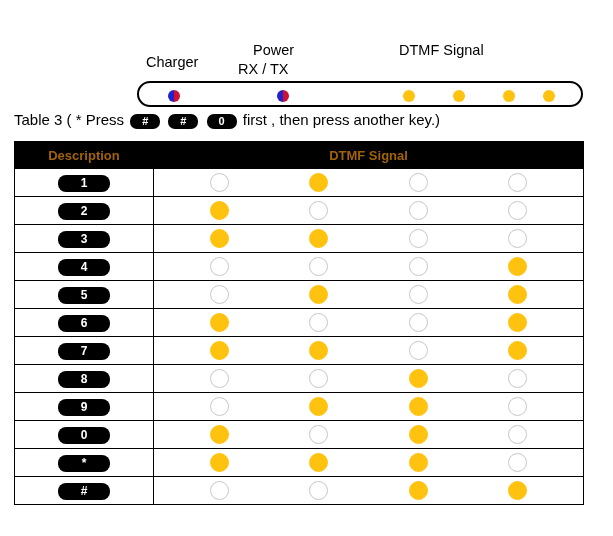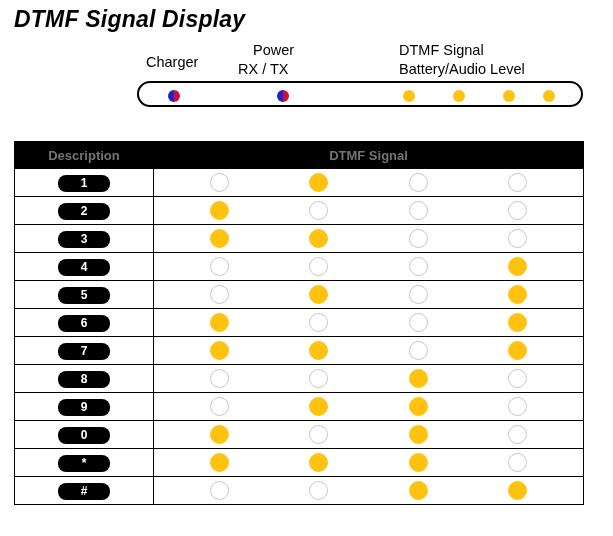--- a/index.html
+++ b/index.html
@@ -104,21 +104,21 @@
     border-collapse: collapse;
     table-layout: fixed;
   }
   #tbl td, #tbl th {
     border: 1px solid #000000;
     padding: 0;
     margin: 0;
   }
   #tbl thead th {
     background: #000000;
-    color: #737373;
+    color: #a16207;
     font-size: 13px;
     font-weight: bold;
     height: 26px;
     border-color: #000000;
   }
   th.col-desc { width: 138px; }
   .row-desc {
     text-align: center;
     height: 27px;
     background: #ffffff;
@@ -149,37 +149,42 @@
     box-sizing: border-box;
   }
   .dot.on  { background: #ffc20e; border: 1px solid #ffc20e; }
   .dot.off { background: #ffffff; border: 1px solid #c8c8c8; }
 </style>
 </head>
 <body>
 
 <div id="page">
 
-  <div class="title">DTMF Signal Display</div>
 
   <div class="dev-label" id="label-charger">Charger</div>
   <div class="dev-label" id="label-power">Power</div>
   <div class="dev-label" id="label-rxtx">RX / TX</div>
   <div class="dev-label" id="label-dtmf1">DTMF Signal</div>
-  <div class="dev-label" id="label-dtmf2">Battery/Audio Level</div>
 
   <div id="device">
       <div class="led led-bi" style="left: 29px;"></div>
       <div class="led led-bi" style="left: 138px;"></div>
       <div class="led led-amber" style="left: 264px;"></div>
       <div class="led led-amber" style="left: 314px;"></div>
       <div class="led led-amber" style="left: 364px;"></div>
       <div class="led led-amber" style="left: 404px;"></div>
     </div>
 
+  <div class="caption">
+    <span>Table 3 ( * Press</span>
+    <span class="keycap">#</span>
+    <span class="keycap">#</span>
+    <span class="keycap">0</span>
+    <span>first , then press another key.)</span>
+  </div>
 
   <table id="tbl">
     <thead>
       <tr>
         <th class="col-desc">Description</th>
         <th>DTMF Signal</th>
       </tr>
     </thead>
     <tbody id="tbody">
         <tr>

